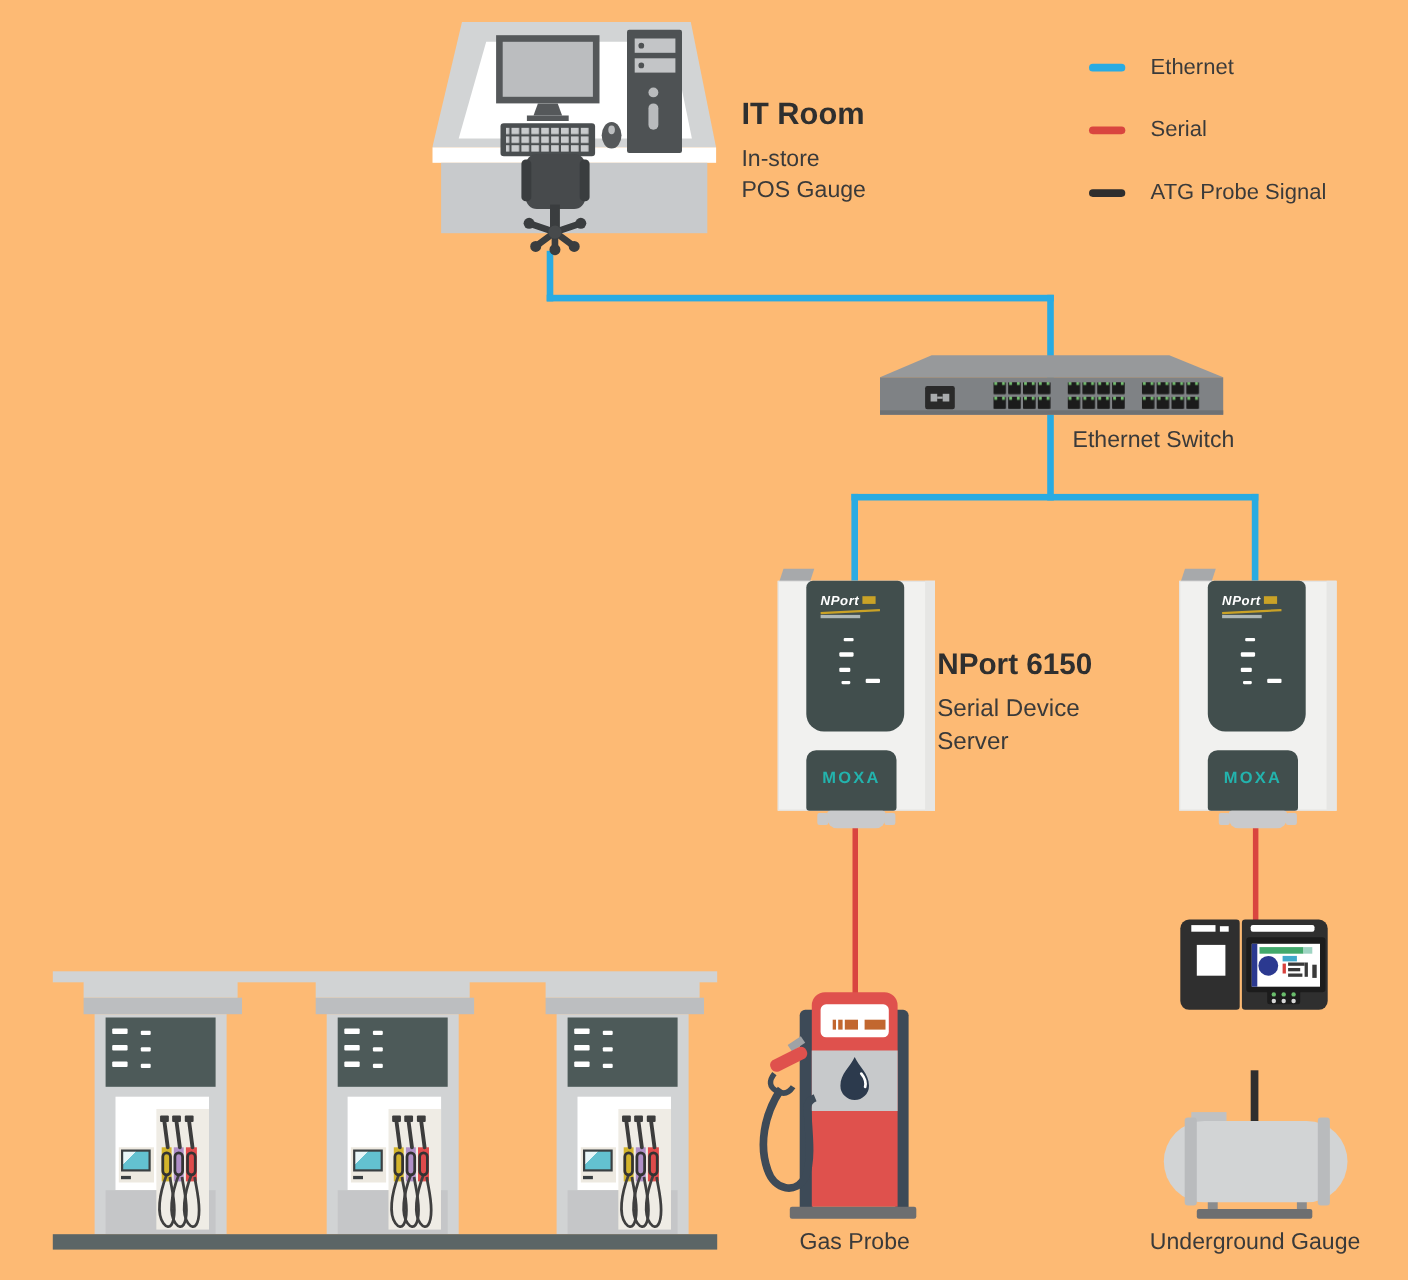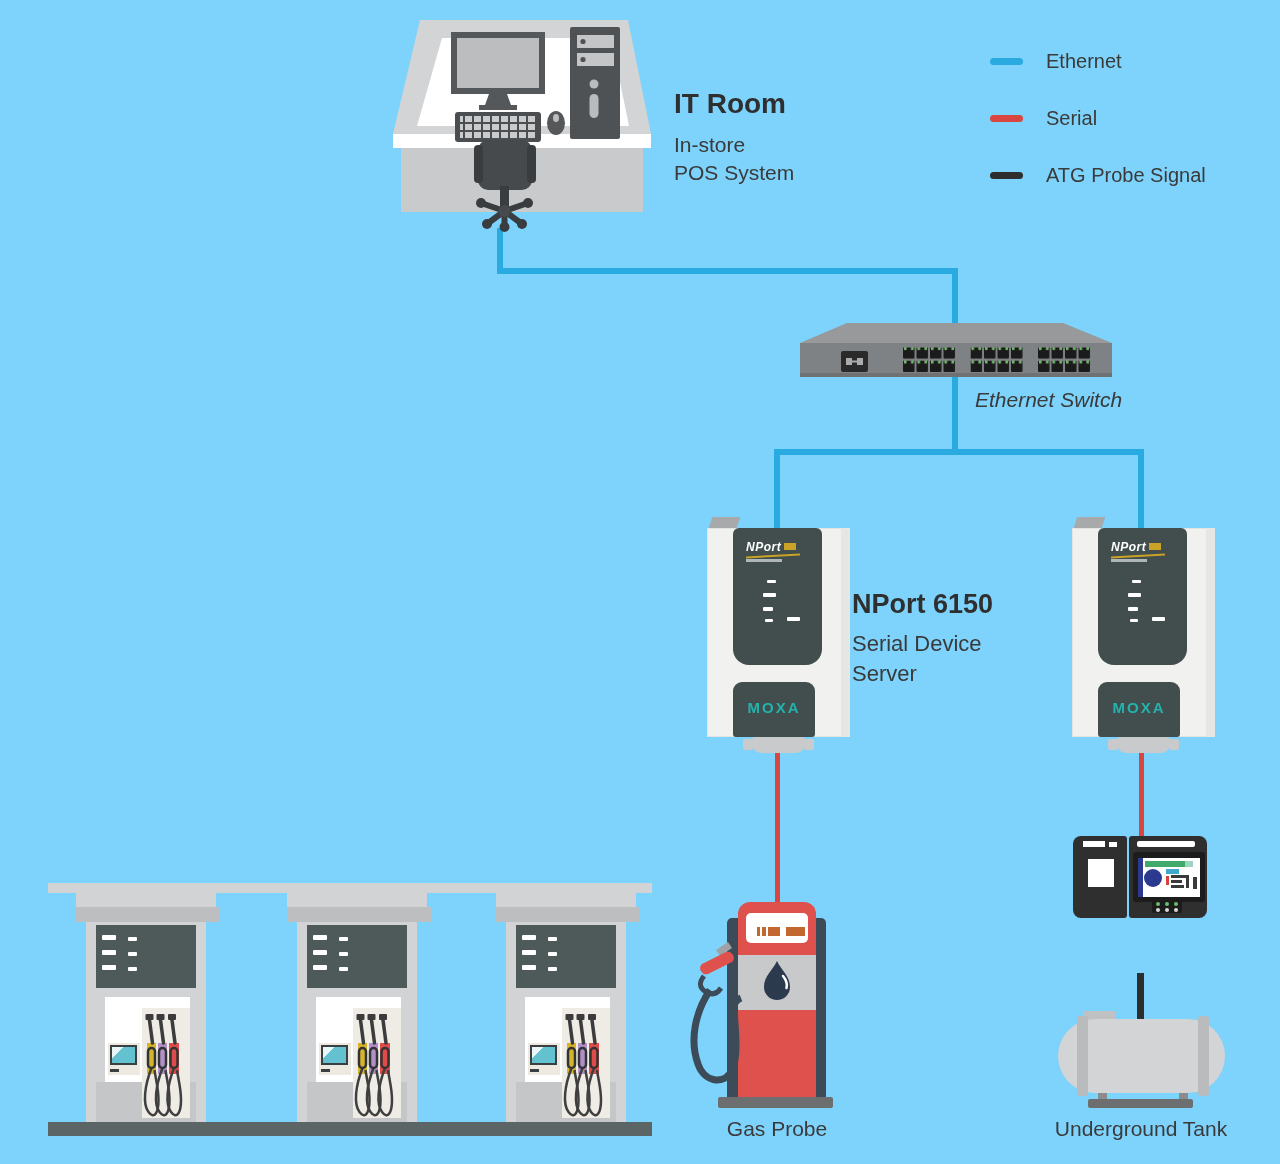--- a/index.html
+++ b/index.html
@@ -1,16 +1,16 @@
 <!DOCTYPE html>
 <html><head>
 <meta charset="utf-8">
 <style>
   html,body{margin:0;padding:0;background:#fff;}
-  .canvas{position:relative;width:1280px;height:1164px;background:#7dd3fc;overflow:hidden;
+  .canvas{position:relative;width:1280px;height:1164px;background:#fdba74;overflow:hidden;
           font-family:"Liberation Sans",sans-serif;color:#3A3A3A;}
   .abs{position:absolute;}
   
   .cable{position:absolute;}
   .cable.eth{background:#29ABE2;}
   .cable.ser{background:#D9453F;}
   .cable.atg{background:#2E2E2E;}
   
   .legend-row{position:absolute;display:flex;align-items:center;}
   .legend-swatch{width:33px;height:7px;border-radius:3.5px;margin-right:23px;}
@@ -161,21 +161,21 @@
         <circle cx="135" cy="191" r="5" fill="#3A3D3F"></circle>
         <circle cx="94" cy="212" r="5" fill="#3A3D3F"></circle>
         <circle cx="129" cy="212" r="5" fill="#3A3D3F"></circle>
         <circle cx="111.5" cy="215" r="5" fill="#3A3D3F"></circle>
       </g>
     </svg>
   </div>
   <div class="abs" style="left:674px;top:88px;">
     <div class="node-title">IT Room</div>
     <div class="node-sub" style="margin-top:11px;">In-store</div>
-    <div class="node-sub">POS System</div>
+    <div class="node-sub">POS Gauge</div>
   </div>
 
   <div class="abs" style="left:797px;top:320px;">
     <svg width="318" height="62" viewBox="0 0 318 62">
       <defs>
         <pattern id="ports" x="106" width="13.5" height="13.5" patternUnits="userSpaceOnUse">
           <rect width="11.5" height="11.5" rx="1" fill="#1B1B1B"></rect>
           <rect x="1" width="2.5" height="3" fill="#74C06F"></rect>
           <rect x="8" width="2.5" height="3" fill="#74C06F"></rect>
         </pattern>
@@ -192,21 +192,21 @@
       <g>
         <rect x="106" y="27.5" width="53" height="11.5" fill="url(#ports)"></rect>
         <rect x="106" y="40.5" width="53" height="11.5" fill="url(#ports)"></rect>
         <rect x="173.5" y="27.5" width="53" height="11.5" fill="url(#ports)"></rect>
         <rect x="173.5" y="40.5" width="53" height="11.5" fill="url(#ports)"></rect>
         <rect x="241" y="27.5" width="53" height="11.5" fill="url(#ports)"></rect>
         <rect x="241" y="40.5" width="53" height="11.5" fill="url(#ports)"></rect>
       </g>
     </svg>
   </div>
-  <div class="abs plain-label" style="left:975px;top:388px;font-style:italic;">Ethernet Switch</div>
+  <div class="abs plain-label" style="left:975px;top:388px;">Ethernet Switch</div>
 
   <div class="nport" style="left:707px;top:516px;">
     <div class="np-clip"></div>
     <div class="np-body"></div>
     <div class="np-shade"></div>
     <div class="np-top-panel">
       <div class="np-logo"><span class="np-logo-text">NPort</span><span class="np-badge"></span></div>
       <div class="np-swoosh"></div>
       <div class="np-caption"></div>
       <div class="np-led" style="left:34px;top:52px;width:9px;height:3px;"></div>
@@ -470,15 +470,15 @@
 
   <div>
     <div class="tank-hatch"></div>
     <div class="tank-leg" style="left:1098px;"></div>
     <div class="tank-leg" style="left:1179px;"></div>
     <div class="tank-base"></div>
     <div class="tank-body"></div>
     <div class="tank-band" style="left:1077px;"></div>
     <div class="tank-band" style="left:1198px;"></div>
   </div>
-  <div class="abs center-label" style="left:1030px;top:1117px;width:222px;">Underground Tank</div>
+  <div class="abs center-label" style="left:1030px;top:1117px;width:222px;">Underground Gauge</div>
 
 </div>
 
 </body></html>

